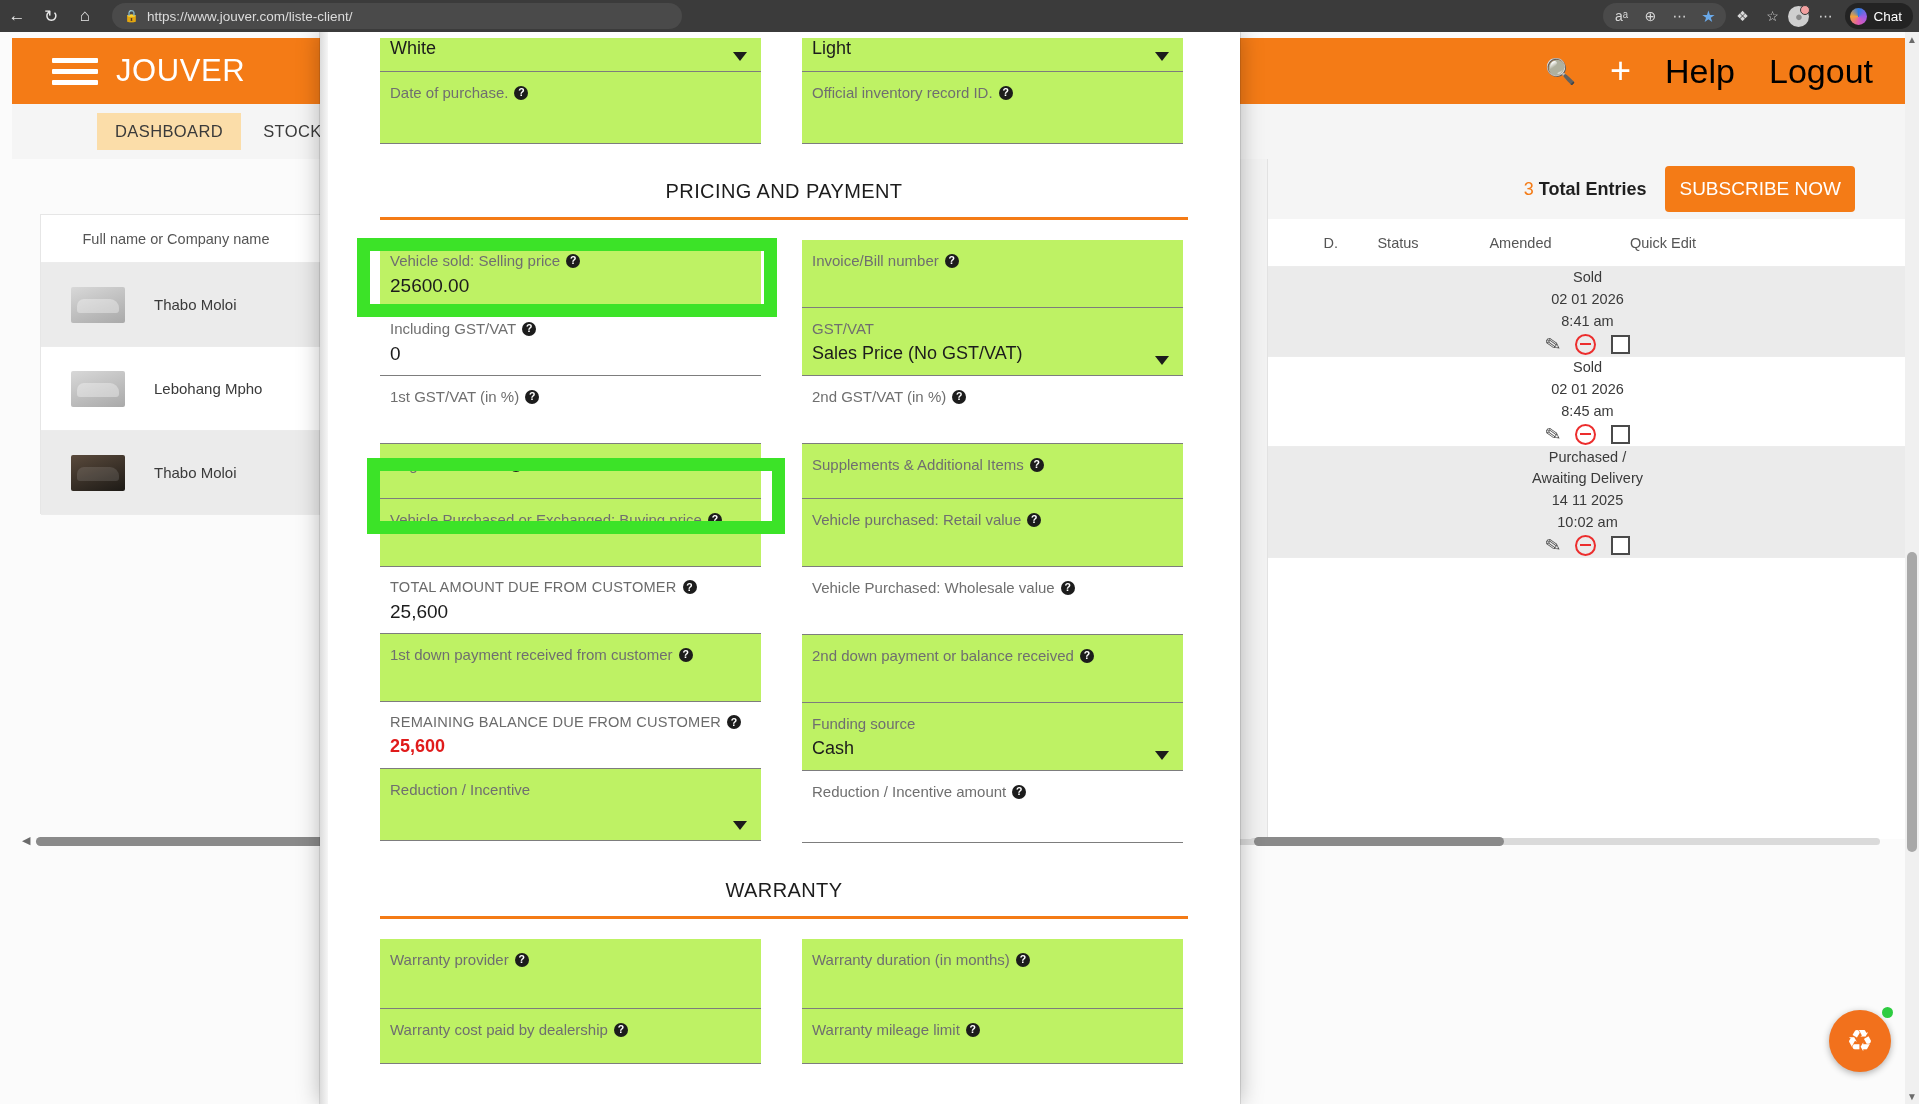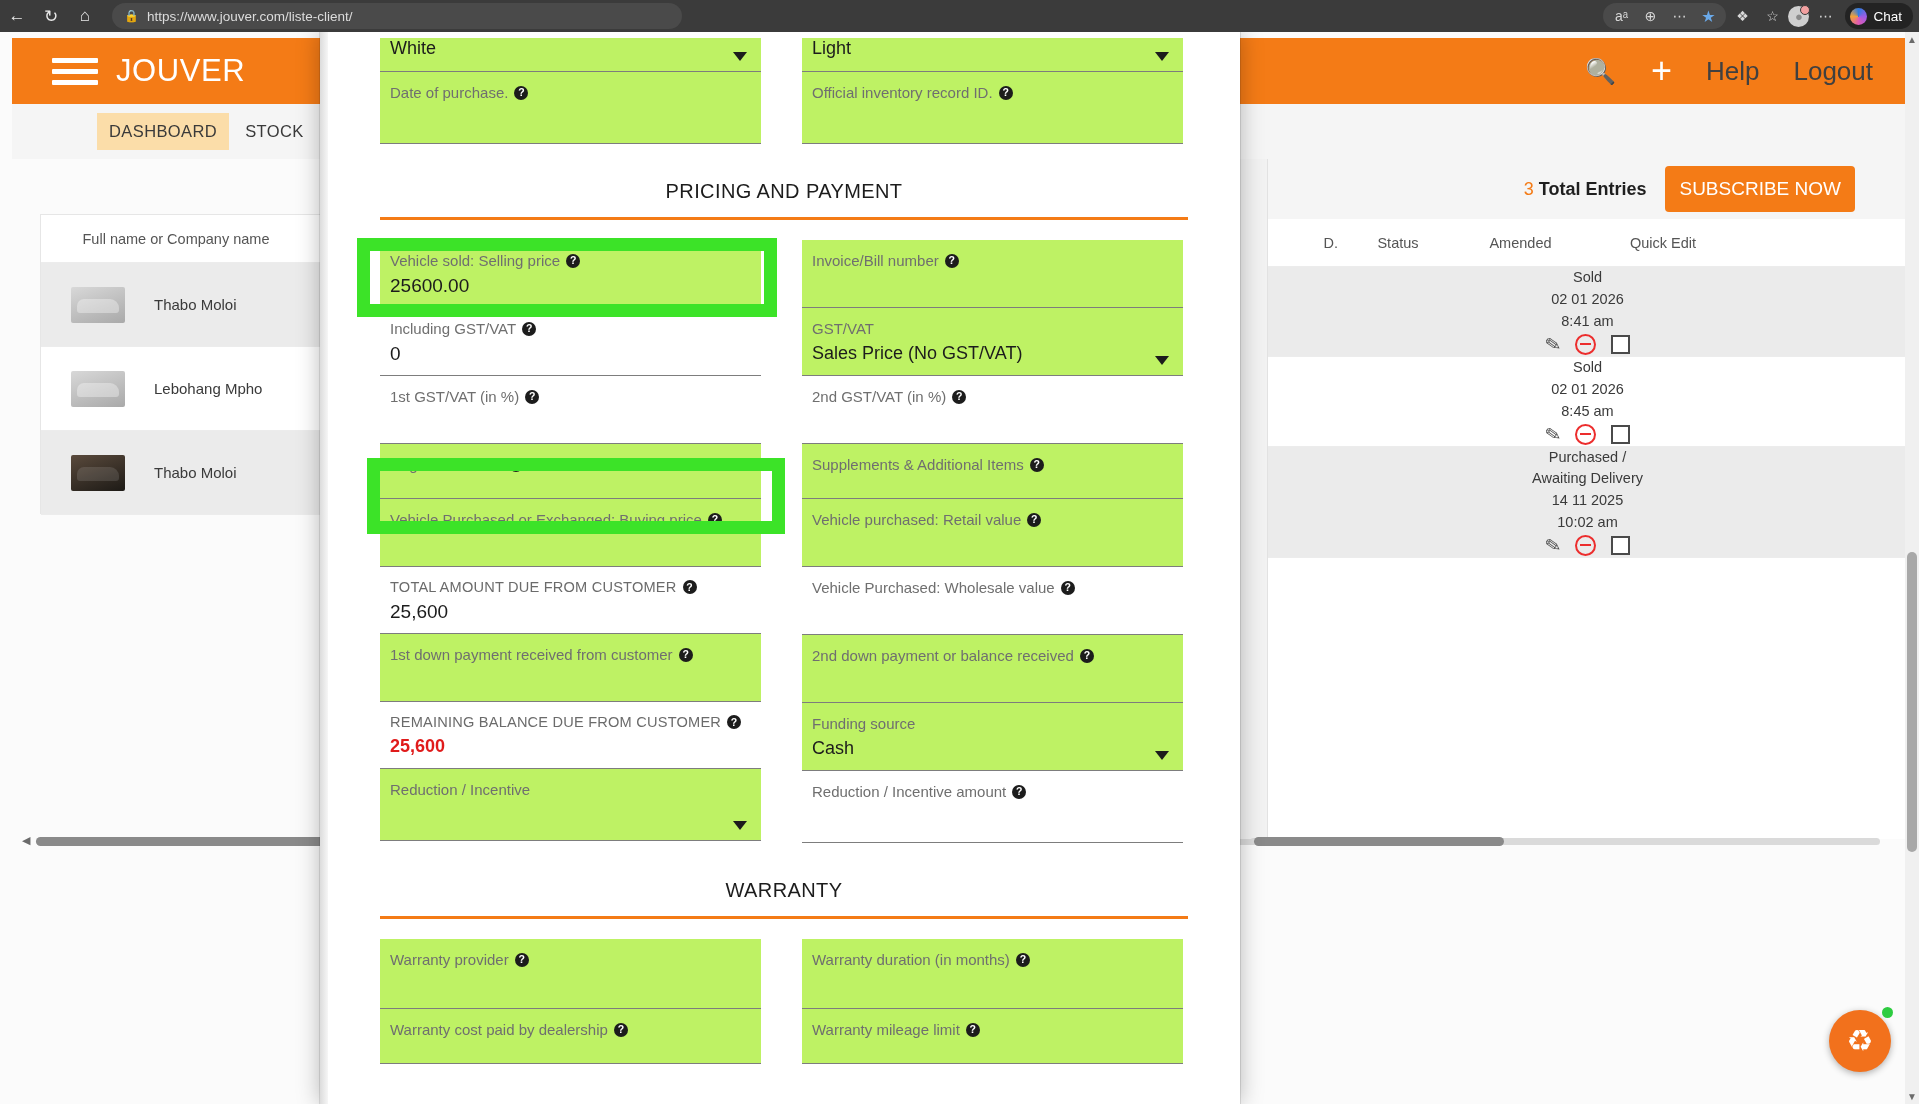--- a/index.html
+++ b/index.html
@@ -75,29 +75,29 @@
     display: block; height: 5px; background: #fff; margin: 6px 0; border-radius: 1px;
   }
   #brand {
     color: #fff; font-size: 31px; letter-spacing: .6px; margin-left: 18px; font-weight: 400;
   }
   #header-right {
     position: absolute; right: 34px; display: flex; align-items: center; gap: 34px;
   }
   #search-ico { color:#fff; font-size: 25px; }
   #plus-ico { color:#fff; font-size: 36px; line-height: 1; font-weight: 300; }
-  .hdr-link { color:#404040; font-size: 26px; }
+  .hdr-link { color:#000000; font-size: 34px; }
 
   
   #tabs-row {
     position: absolute; left: 12px; top: 72px; width: 1895px; height: 55px;
     background: #f5f5f5; display: flex; align-items: center; padding-left: 85px; gap: 4px;
   }
   .tab {
-    font-size: 16.5px; color: #3a3a3a; padding: 9px 12px; letter-spacing: .4px;
+    font-size: 16.5px; color: #3a3a3a; padding: 9px 18px; letter-spacing: .4px;
   }
   .tab.active { background: #fbdda9; }
 
   
   #left-table {
     position: absolute; left: 40px; top: 182px; width: 1200px; height: 300px;
     background: #fff; border: 1px solid #e6e6e6; border-bottom: none;
   }
   #lt-head {
     height: 48px; display: flex; align-items: center; background: #fff;

